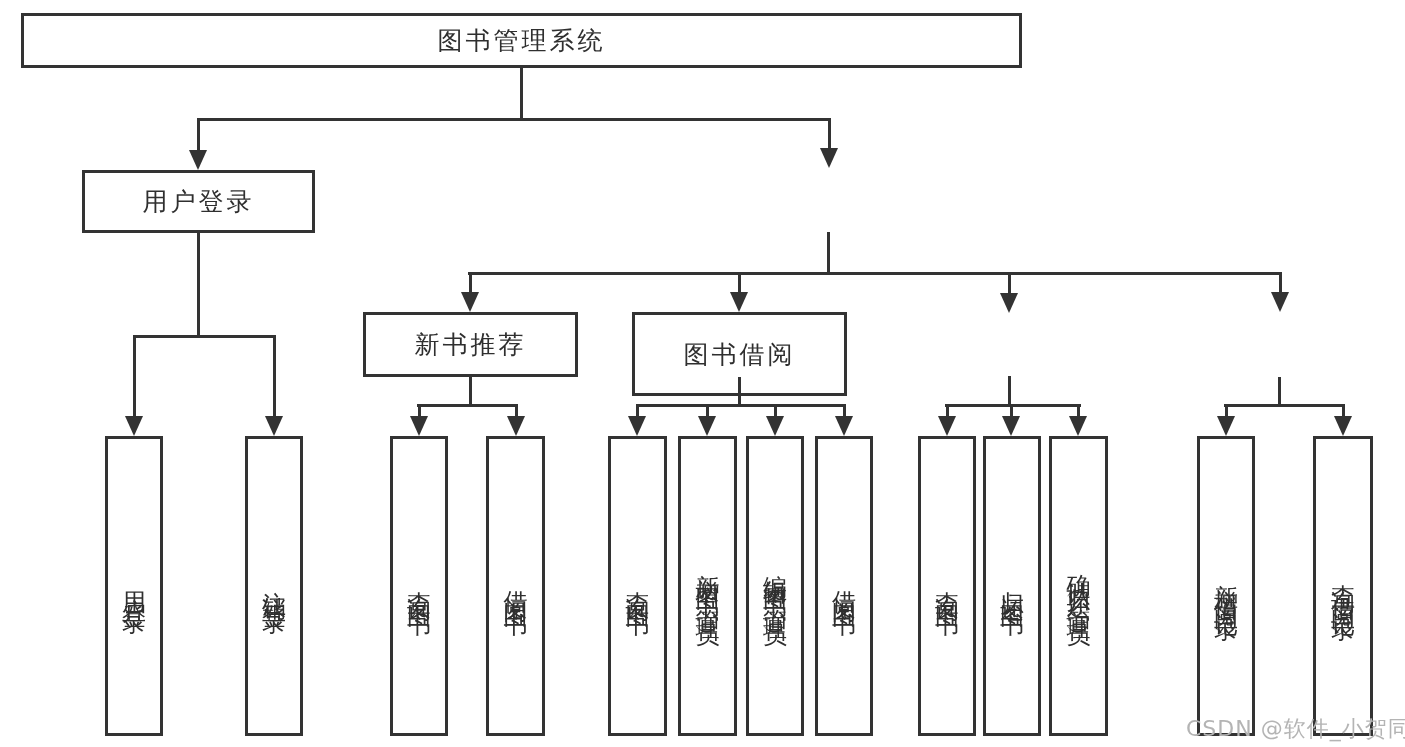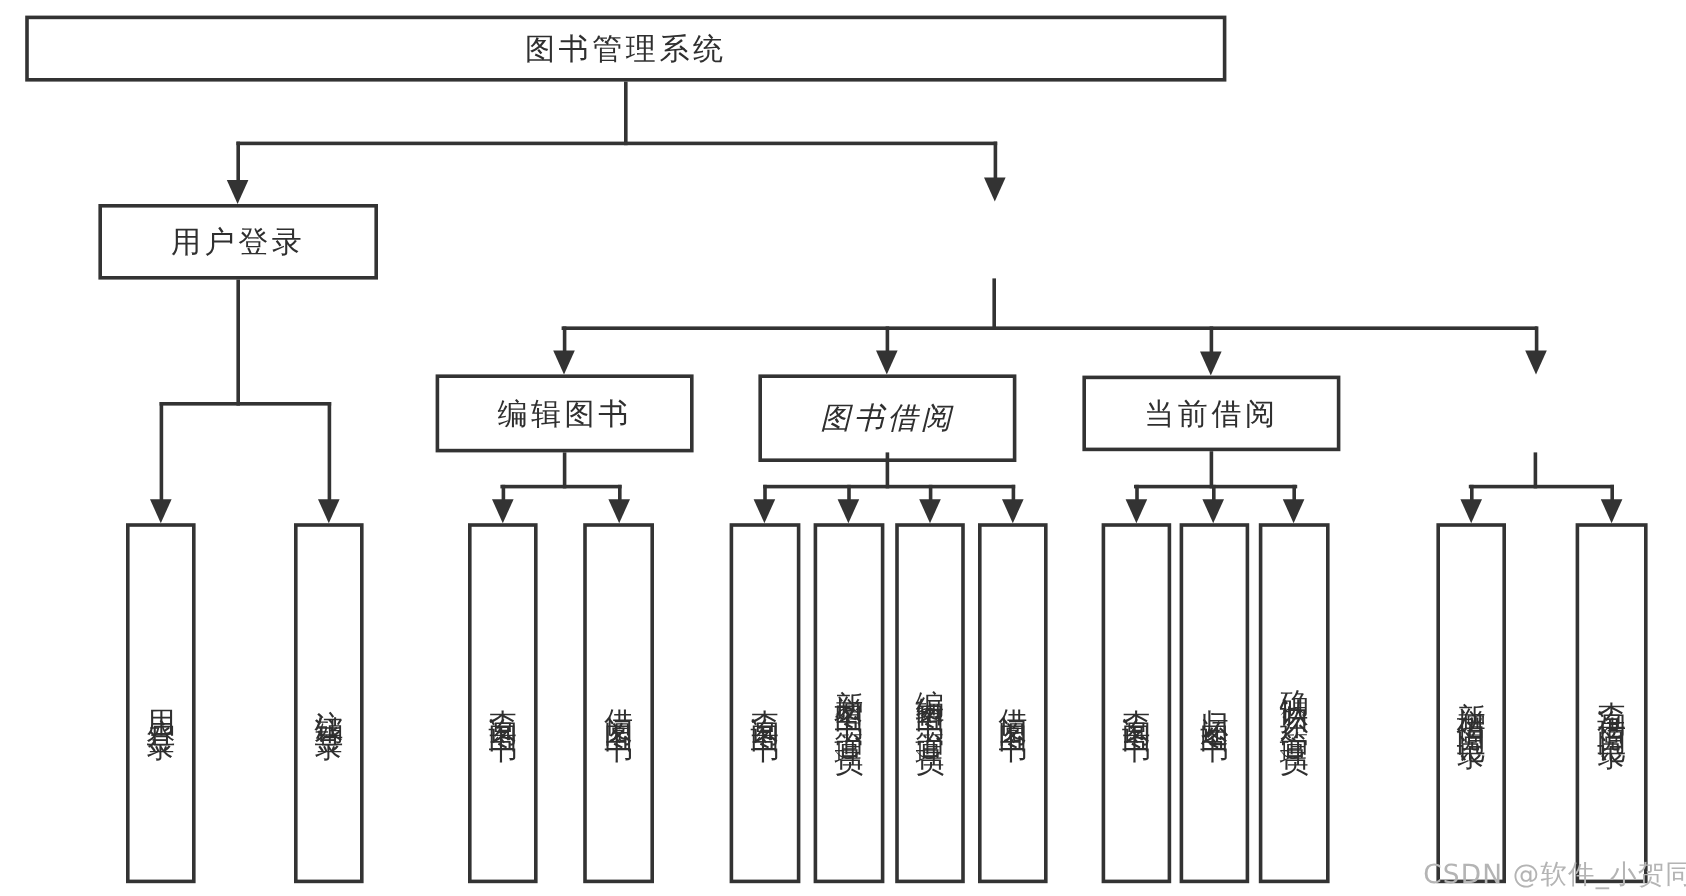--- a/index.html
+++ b/index.html
@@ -108,27 +108,24 @@
   <div class="arrow" style="left:265px; top:335px; height:101px;"></div>
 
   <div class="vline" style="left:827px; top:232px; height:43px;"></div>
   <div class="hline" style="left:468px; top:272px; width:813px;"></div>
   <div class="arrow" style="left:461px; top:272px; height:40px;"></div>
   <div class="arrow" style="left:730px; top:272px; height:40px;"></div>
   <div class="arrow" style="left:1000px; top:272px; height:41px;"></div>
   <div class="arrow" style="left:1271px; top:272px; height:40px;"></div>
 
   <div class="node" style="left:363px; top:312px; width:215px; height:65px;">
-    <span>编辑图书</span>
+    <span>新书推荐</span>
   </div>
-  <div class="node" style="left:632px; top:312px; width:215px; height:73px;font-style:italic;">
+  <div class="node" style="left:632px; top:312px; width:215px; height:84px;">
     <span>图书借阅</span>
-  </div>
-  <div class="node" style="left:902px; top:313px; width:215px; height:63px;">
-    <span>当前借阅</span>
   </div>
 
   <div class="vline" style="left:469px; top:377px; height:30px;"></div>
   <div class="hline" style="left:417px; top:404px; width:101px;"></div>
   <div class="arrow" style="left:410px; top:404px; height:32px;"></div>
   <div class="arrow" style="left:507px; top:404px; height:32px;"></div>
 
   <div class="vline" style="left:738px; top:377px; height:30px;"></div>
   <div class="hline" style="left:636px; top:404px; width:210px;"></div>
   <div class="arrow" style="left:628px; top:404px; height:32px;"></div>

